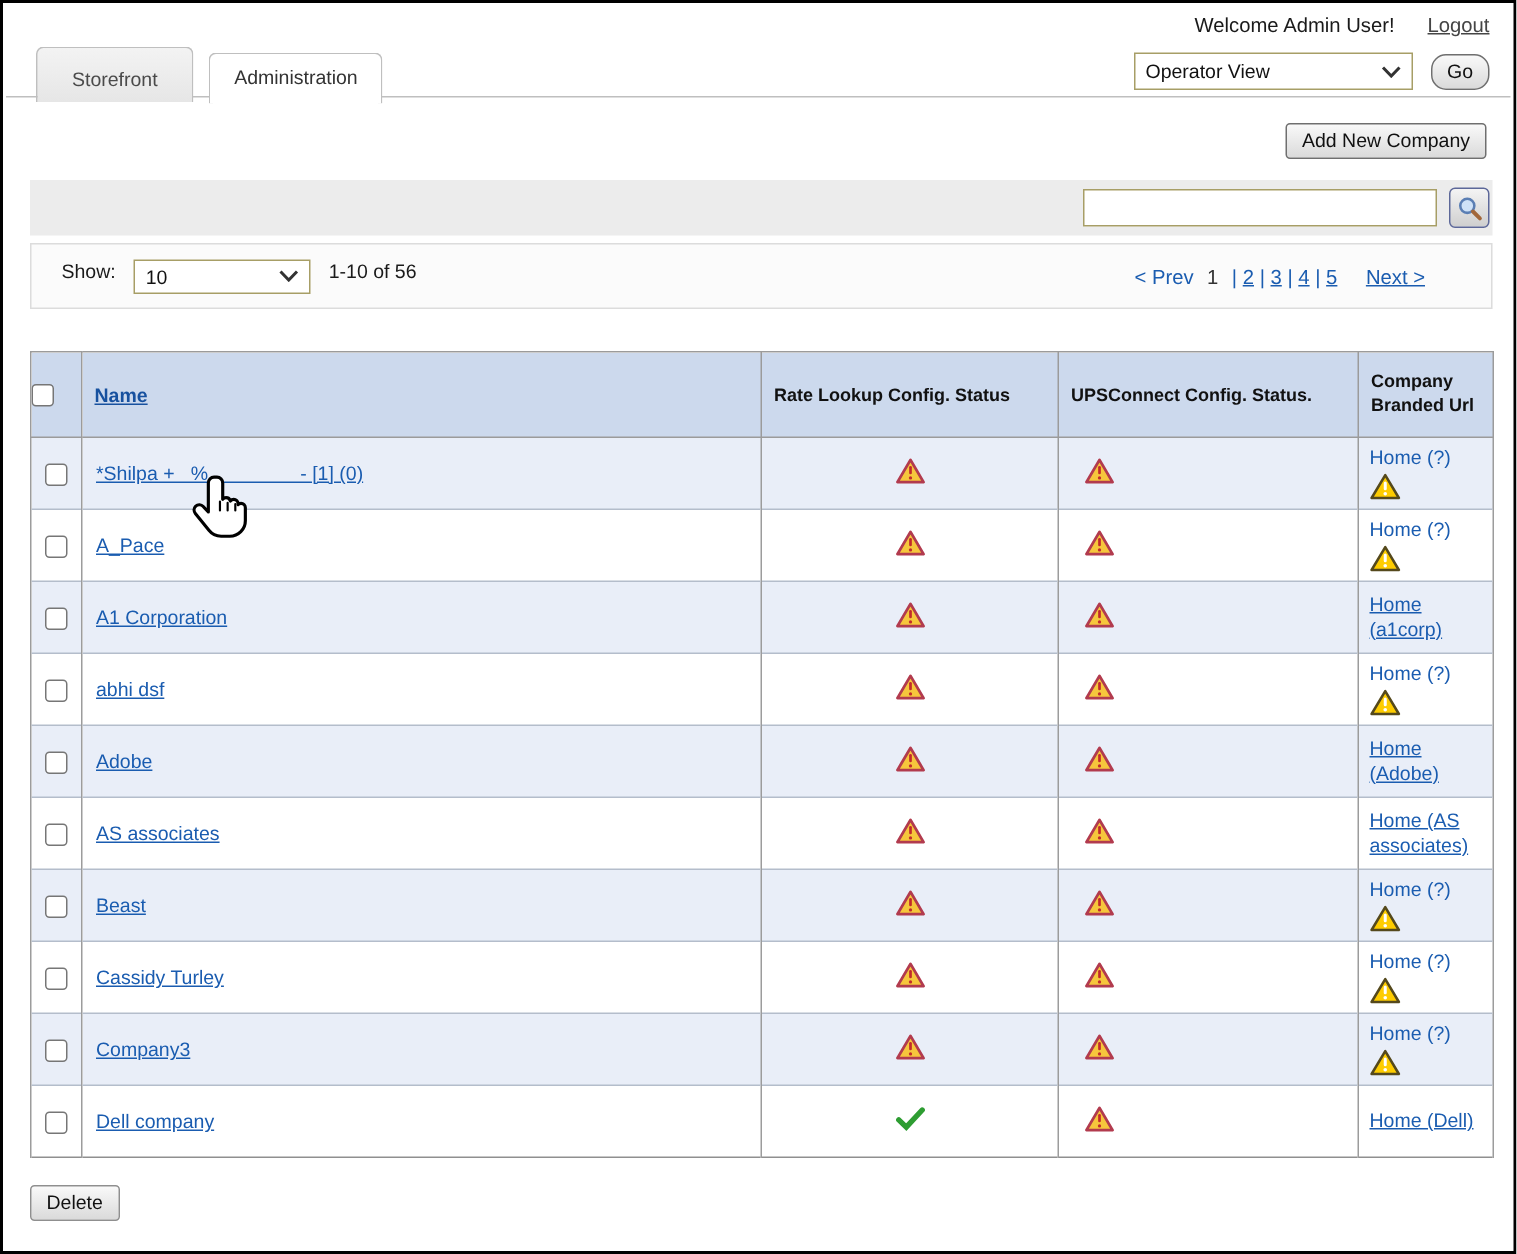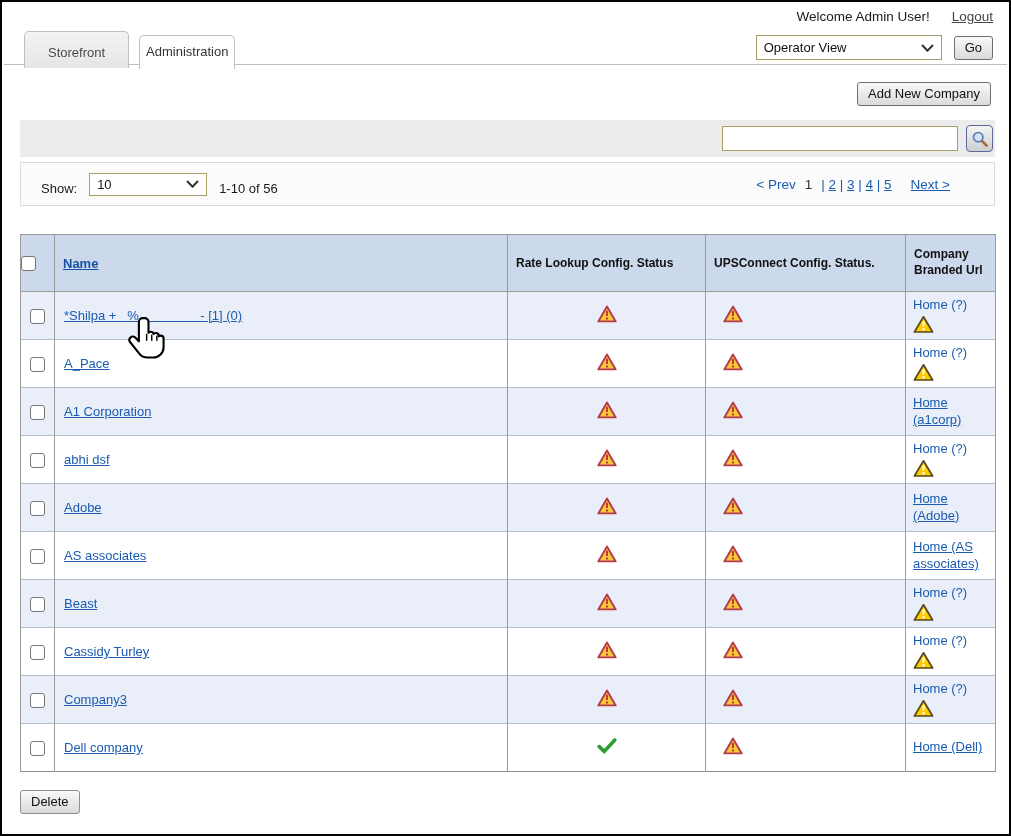--- a/index.html
+++ b/index.html
@@ -45,35 +45,35 @@
   }
   .view-select select { width: 186px; height: 25px; }
   .size-select select { width: 118px; height: 23px; }
 
   .btn {
     font-family: inherit; font-size: 13px; color: #111;
     background: linear-gradient(#f9f9f9, #dadada);
     border: 1px solid #6f6f6f; border-radius: 3px;
     padding: 3px 10px 4px; cursor: pointer;
   }
-  .go-btn { padding: 3px 10px 4px; }
+  .go-btn { padding: 3px 10px 4px; border-radius: 10px; }
 
   
   .tab-rule { position: absolute; top: 62px; left: 2px; right: 2px; border-top: 1px solid #bfbfbf; z-index: 1; }
   .tabs { position: absolute; left: 22px; top: 29px; display: flex; align-items: flex-end; z-index: 2; }
   .tab {
     border: 1px solid #bfbfbf; border-bottom: none;
     border-radius: 5px 5px 0 0; font-size: 13px; cursor: pointer;
   }
   .tab-inactive {
     background: linear-gradient(#f3f3f3, #e6e6e6);
     color: #4a4a4a; padding: 13px 23px 8px; margin-right: 10px;
   }
   .tab-active {
-    background: #fff; color: #333; padding: 8px 6px 10px;
+    background: #fff; color: #333; padding: 8px 16px 10px;
     margin-bottom: -1px; position: relative; z-index: 3;
   }
 
   
   .add-company-btn { position: absolute; top: 80px; right: 18px; }
 
   .search-strip {
     position: absolute; top: 118px; left: 18px; width: 975px; height: 37px;
     background: #ececec;
     display: flex; align-items: center; justify-content: flex-end; gap: 8px;
@@ -89,21 +89,21 @@
     display: flex; align-items: center; justify-content: center; cursor: pointer;
   }
 
   
   .show-strip {
     position: absolute; top: 160px; left: 18px; width: 975px; height: 44px;
     background: #fbfbfb; border: 1px solid #dcdcdc;
     display: flex; align-items: center; justify-content: space-between;
     padding: 0 44px 0 20px;
   }
-  .show-left { display: flex; align-items: flex-end; gap: 12px; }
+  .show-left { display: flex; align-items: flex-start; gap: 12px; }
   .pagination { display: flex; align-items: center; gap: 9px; font-size: 13.5px; }
   .pg-prev { color: #1a5cb0; text-decoration: none; }
   .pg-current { color: #333; }
   .pg-sep { color: #1a5cb0; }
   .pg-link { color: #1a5cb0; text-decoration: underline; }
   .pg-next { color: #1a5cb0; text-decoration: underline; margin-left: 10px; }
 
   
   table.company-table {
     position: absolute; top: 232px; left: 18px; width: 975px;

